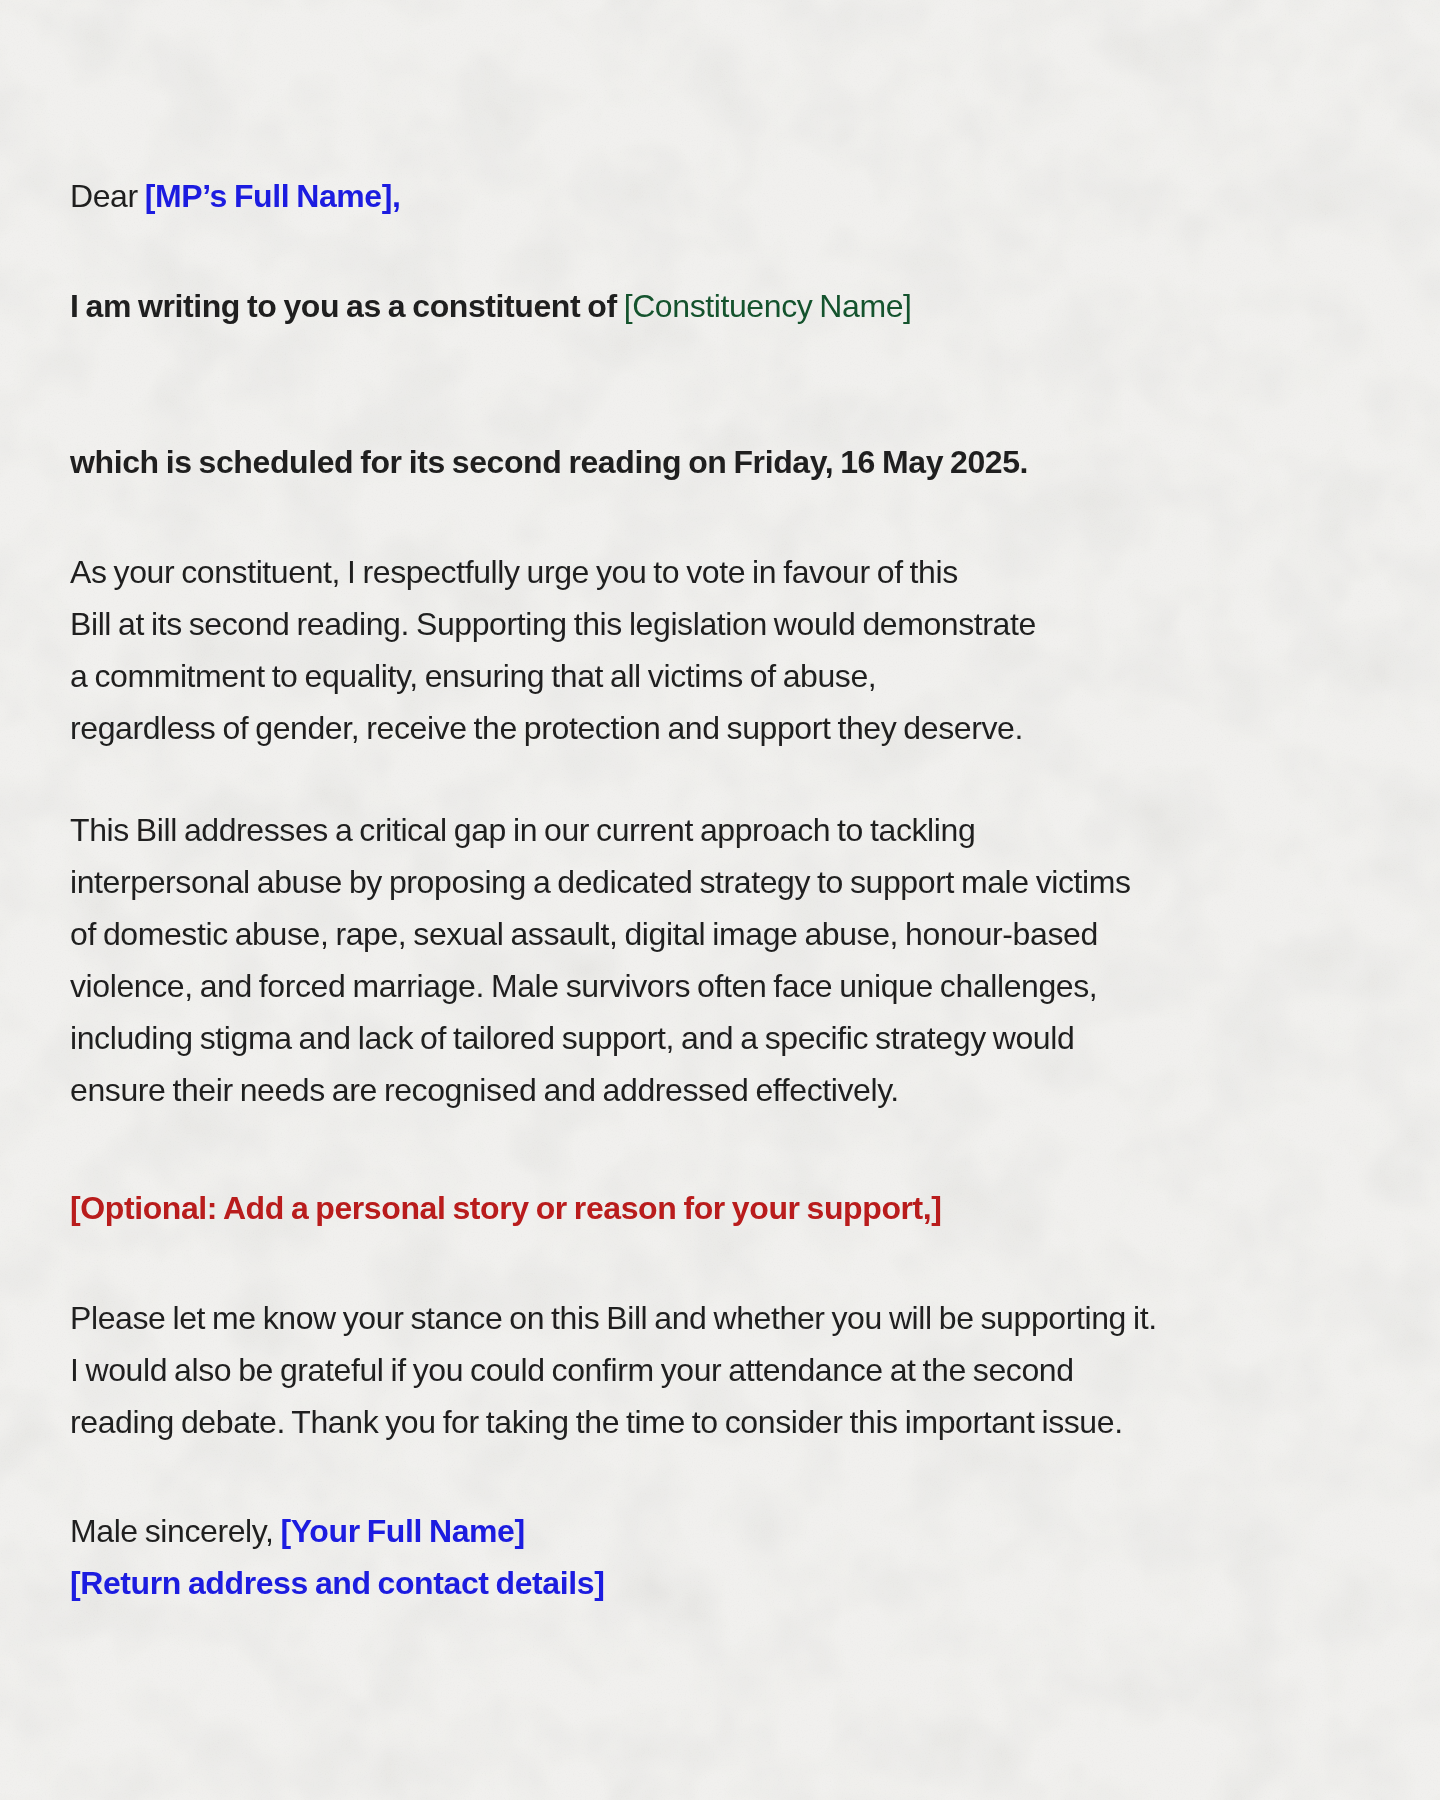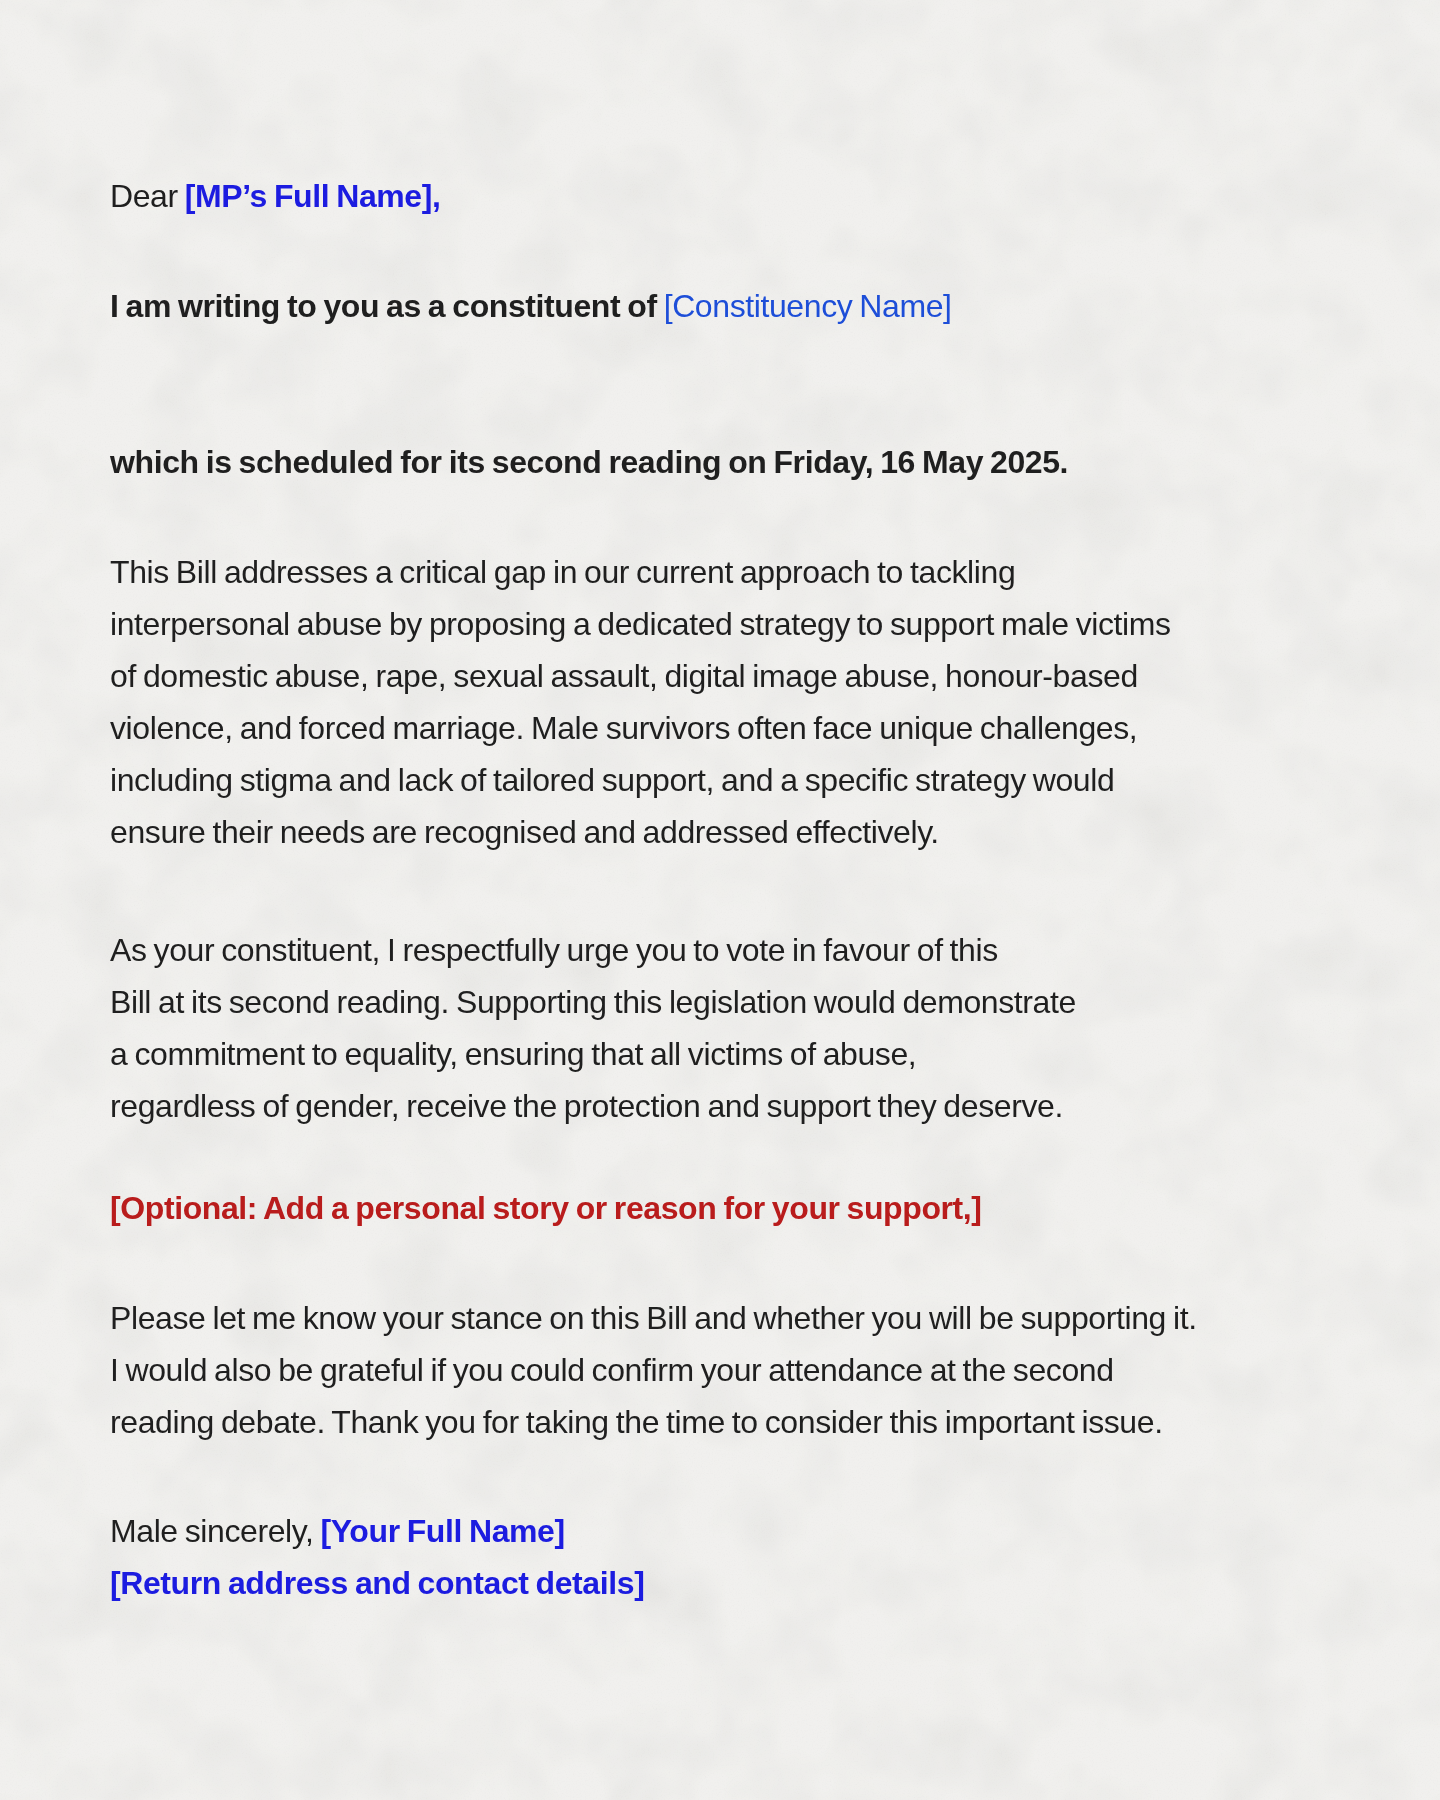--- a/index.html
+++ b/index.html
@@ -21,40 +21,40 @@
     position: absolute;
     top: 0; left: 0;
     width: 1440px;
     height: 1800px;
     display: block;
     pointer-events: none;
   }
   .letter {
     position: relative;
     z-index: 2;
-    padding: 170px 60px 0 110px;
+    padding: 170px 60px 0 70px;
     font-size: 32px;
     line-height: 52px;
     letter-spacing: -0.4px;
     word-spacing: -1.5px;
   }
   .letter p {
     margin: 0 0 58px 0;
   }
   p.mb66 { margin-bottom: 66px; }
   p.mb50 { margin-bottom: 50px; }
   p.mb57 { margin-bottom: 57px; }
   .multiline { white-space: pre-line; }
   .bold { font-weight: 700; }
   .placeholder {
     color: #1c1ce0;
     font-weight: 700;
   }
   .placeholder-medium {
-    color: #1d4ed8;
+    color: #14532d;
     font-weight: 500;
     text-align: center;
   }
   .optional-note {
     color: #b91c1c;
     font-weight: 700;
   }
 </style>
 </head>
 <body>
@@ -81,31 +81,31 @@
       <span>Dear </span><span class="placeholder">[MP’s Full Name],</span>
     </p>
 
     <p class="bold">
       <span><span>I am writing to you as a constituent of </span><span class="placeholder-medium">[Constituency Name]</span></span><br>
       <br>
       <br>
       <span>which is scheduled for its second reading on Friday, 16 May 2025.</span>
     </p>
 
+    <p class="multiline mb50">As your constituent, I respectfully urge you to vote in favour of this
+Bill at its second reading. Supporting this legislation would demonstrate
+a commitment to equality, ensuring that all victims of abuse,
+regardless of gender, receive the protection and support they deserve.</p>
+
     <p class="multiline mb66">This Bill addresses a critical gap in our current approach to tackling
 interpersonal abuse by proposing a dedicated strategy to support male victims
 of domestic abuse, rape, sexual assault, digital image abuse, honour-based
 violence, and forced marriage. Male survivors often face unique challenges,
 including stigma and lack of tailored support, and a specific strategy would
 ensure their needs are recognised and addressed effectively.</p>
-
-    <p class="multiline mb50">As your constituent, I respectfully urge you to vote in favour of this
-Bill at its second reading. Supporting this legislation would demonstrate
-a commitment to equality, ensuring that all victims of abuse,
-regardless of gender, receive the protection and support they deserve.</p>
 
     <p class="optional-note">[Optional: Add a personal story or reason for your support,]</p>
 
     <p class="multiline mb57">Please let me know your stance on this Bill and whether you will be supporting it.
 I would also be grateful if you could confirm your attendance at the second
 reading debate. Thank you for taking the time to consider this important issue.</p>
 
     <p>
       <span><span>Male sincerely, </span><span class="placeholder">[Your Full Name]</span></span><br>
       <span class="placeholder">[Return address and contact details]</span>

